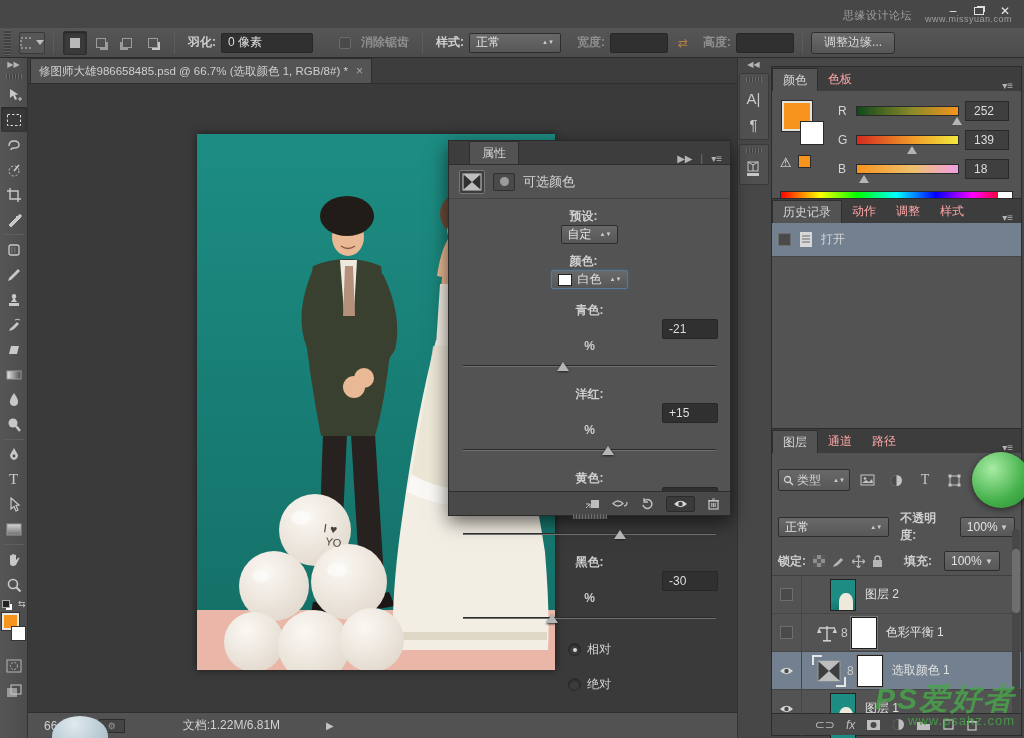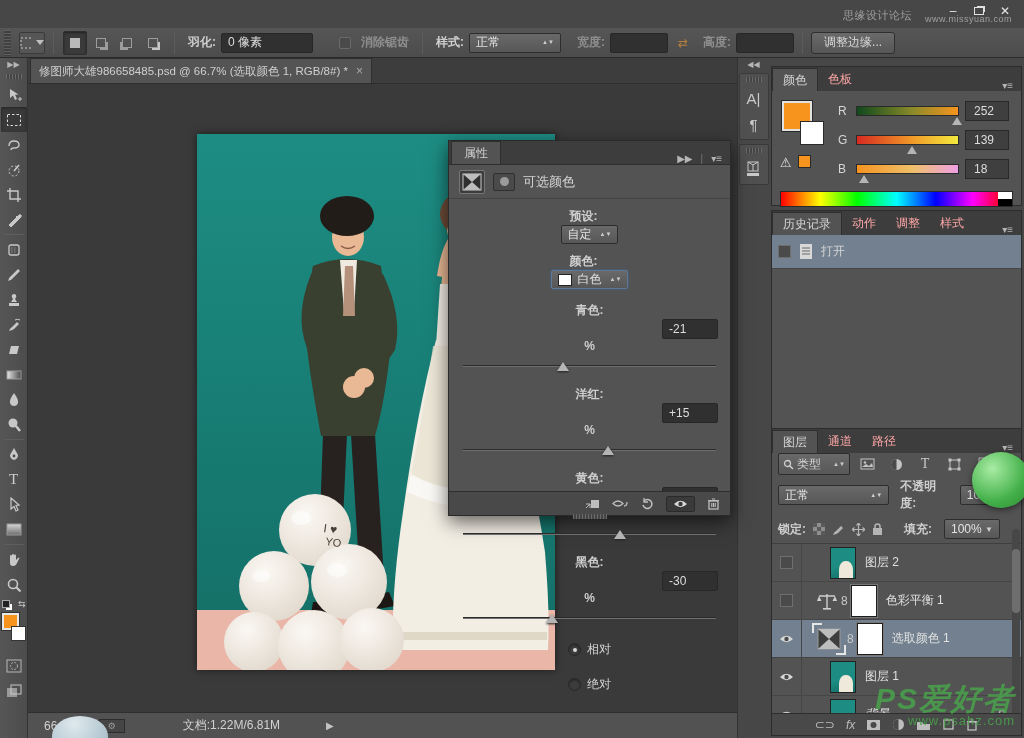--- a/index.html
+++ b/index.html
@@ -88,21 +88,21 @@
   .spectrum{position:relative;height:16px;margin:10px 8px 8px 8px;border:1px solid #2a2a2a;background:linear-gradient(90deg,#f00,#ff0 17%,#0f0 33%,#0ff 50%,#00f 67%,#f0f 83%,#f00 97%);}
   .spec-end{position:absolute;right:0;top:0;width:14px;height:100%;}
   .spec-end div{height:50%;}
   
   .hist-row{display:flex;align-items:center;height:34px;border-bottom:1px solid #464646;padding:0 6px;gap:7px;}
   .hist-row.sel{background:var(--selection);}
   .mini-thumb{width:22px;height:28px;background:linear-gradient(165deg,var(--photo-teal) 55%,var(--photo-teal-dark));border:1px solid #222;position:relative;overflow:hidden;}
   .mini-thumb::after{content:"";position:absolute;left:35%;bottom:0;width:55%;height:55%;background:#efe9dc;border-radius:50% 50% 0 0;}
   .panel-bottom{position:absolute;left:0;bottom:0;width:100%;height:22px;background:#494949;border-top:1px solid #2e2e2e;display:flex;align-items:center;justify-content:flex-end;gap:14px;padding:0 10px;color:#bdbdbd;}
   
-  .filter-row{display:flex;align-items:center;gap:5px;padding:0 6px;}
+  .filter-row{display:flex;align-items:center;gap:5px;padding:16px 6px;}
   .flt-dd{width:72px;height:22px;background:linear-gradient(#696969,#575757);border:1px solid #2d2d2d;border-radius:2px;display:flex;align-items:center;padding:0 4px;gap:3px;}
   .flt-btn{width:24px;height:22px;display:flex;align-items:center;justify-content:center;color:#c3c3c3;}
   .blend-row{display:flex;align-items:center;gap:6px;padding:3px 6px;}
   .lock-row{display:flex;align-items:center;gap:7px;padding:4px 6px;border-bottom:1px solid #3f3f3f;}
   .lk{color:#b5b5b5;display:flex;}
   .layer-row{display:flex;align-items:center;height:38px;border-bottom:1px solid #464646;padding:0 0 0 0;position:relative;}
   .layer-row.sel{background:var(--selection);}
   .eye-cell{width:30px;height:100%;border-right:1px solid #464646;display:flex;align-items:center;justify-content:center;flex-shrink:0;}
   .vis-box{width:13px;height:13px;border:1px solid #6e6e6e;background:#4a4a4a;}
   .mask-thumb{width:26px;height:32px;background:#fff;border:1px solid #1d1d1d;outline:1px solid #777;}
@@ -473,21 +473,21 @@
         </div>
       </div>
       <div class="spectrum">
         <div class="spec-end">
             <div style="background:#fff;"></div>
             <div style="background:#000;"></div>
           </div>
       </div>
     </div>
 
-    <div class="panel" style="top:152px;height:276px;">
+    <div class="panel" style="top:140px;height:276px;">
       <div class="tabs">
         <div class="tab on">历史记录</div>
         <div class="tab">动作</div>
         <div class="tab">调整</div>
         <div class="tab">样式</div>
         <div class="flyout">
             <span>▾≡</span>
           </div>
       </div>
       <div class="hist-row sel">
@@ -697,21 +697,21 @@
         <svg width="12" height="13">
             <rect x="2" y="4" width="8" height="8" fill="none" stroke="#bdbdbd" stroke-width="1.3"></rect>
             <path d="M1 3.5 h10 M4.5 2 h3" stroke="#bdbdbd" stroke-width="1.2"></path>
           </svg>
       </div>
     </div>
   </div>
 
   <div id="props" class="abs">
     <div class="p-tabrow">
-      <div class="p-tab" style="margin-left:2px;">属性</div>
+      <div class="p-tab" style="margin-left:20px;">属性</div>
       <div class="flyout">
           <span>▶▶</span>
           <span style="color:#777;">|</span>
           <span>▾≡</span>
         </div>
     </div>
     <div class="p-header">
       <div class="sc-badge">
         <svg width="20" height="18">
             <rect x="1" y="1" width="18" height="16" fill="#303030" stroke="#c9c9c9"></rect>

